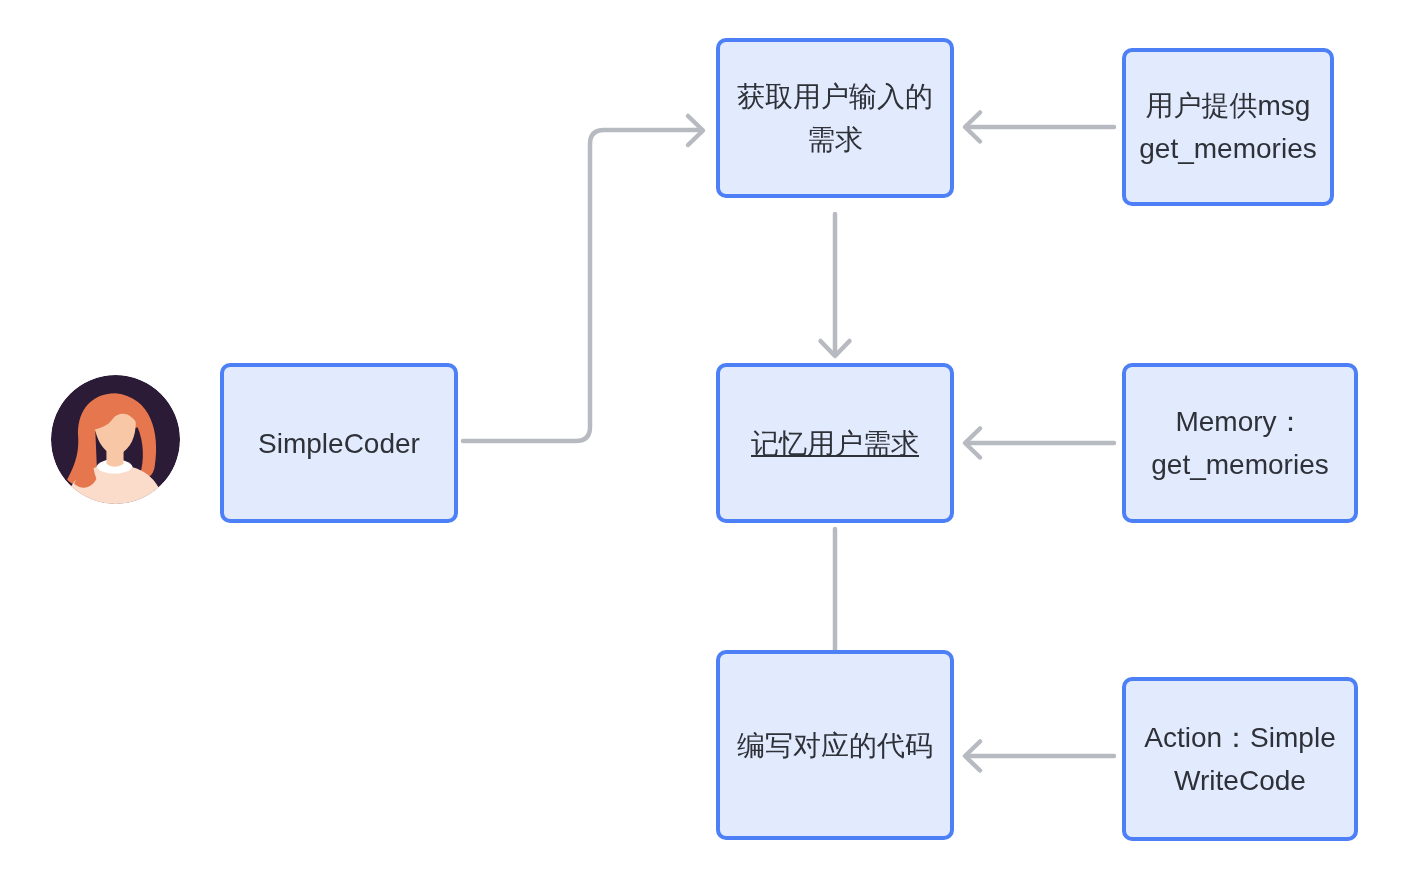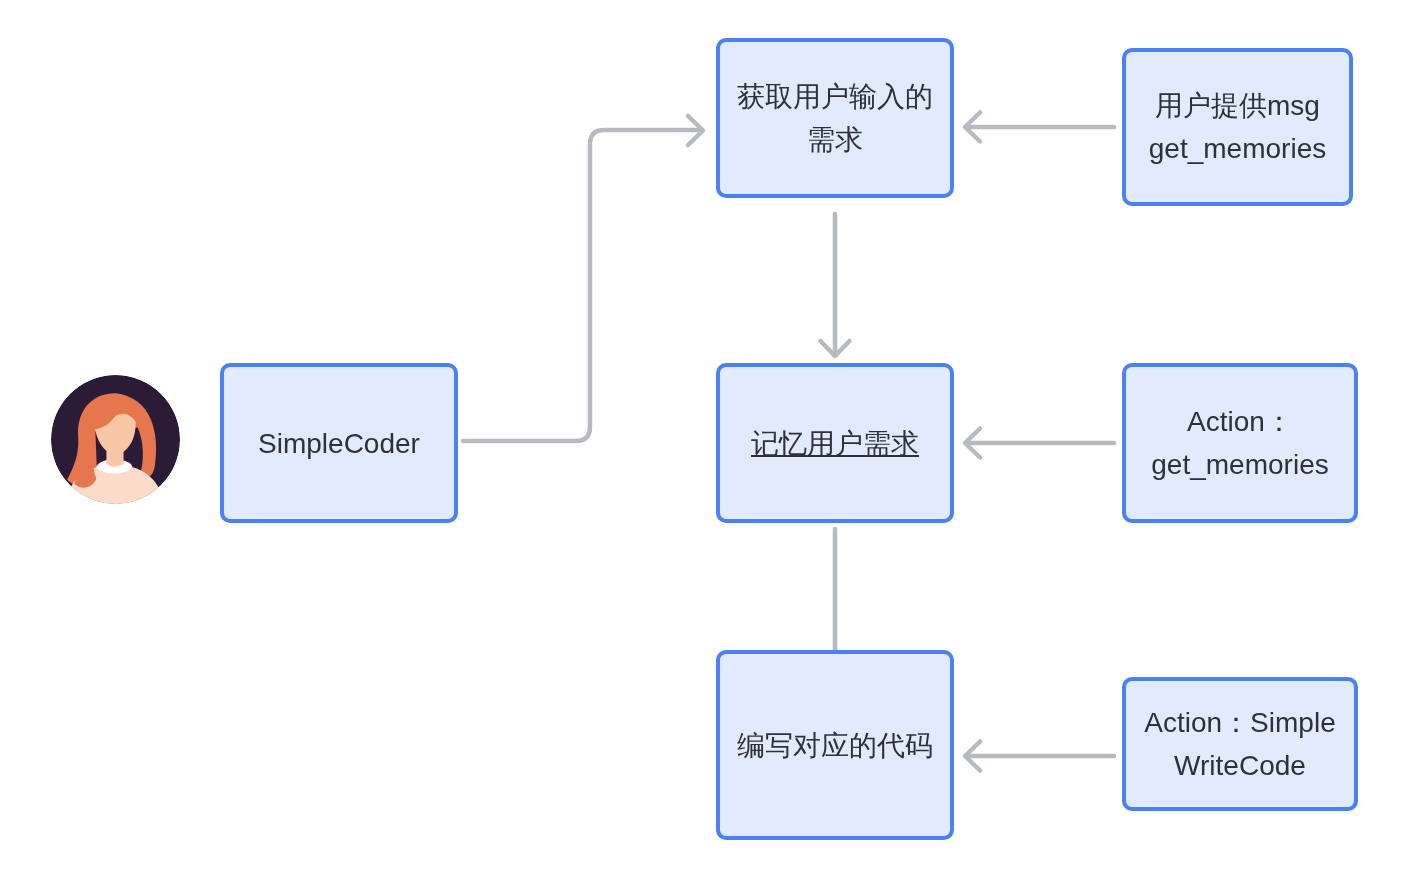--- a/index.html
+++ b/index.html
@@ -137,34 +137,34 @@
       <span>记忆用户需求</span>
     </div>
   </div>
 
   <div class="node" style="left:716px;top:650px;width:238px;height:190px;">
     <div>
       <span>编写对应的代码</span>
     </div>
   </div>
 
-  <div class="node" style="left:1122px;top:48px;width:231px;height:158px;justify-content:center;">
+  <div class="node" style="left:1122px;top:48px;width:212px;height:158px;justify-content:center;">
     <div>
       <span>用户提供msg</span><br>
       <span>get_memories</span>
     </div>
   </div>
 
   <div class="node" style="left:1122px;top:363px;width:236px;height:160px;">
     <div>
-      <span>Action：</span><br>
+      <span>Memory：</span><br>
       <span>get_memories</span>
     </div>
   </div>
 
-  <div class="node" style="left:1122px;top:677px;width:236px;height:134px;">
+  <div class="node" style="left:1122px;top:677px;width:236px;height:164px;">
     <div>
       <span>Action：Simple</span><br>
       <span>WriteCode</span>
     </div>
   </div>
 
 </div>
 
 </body></html>

